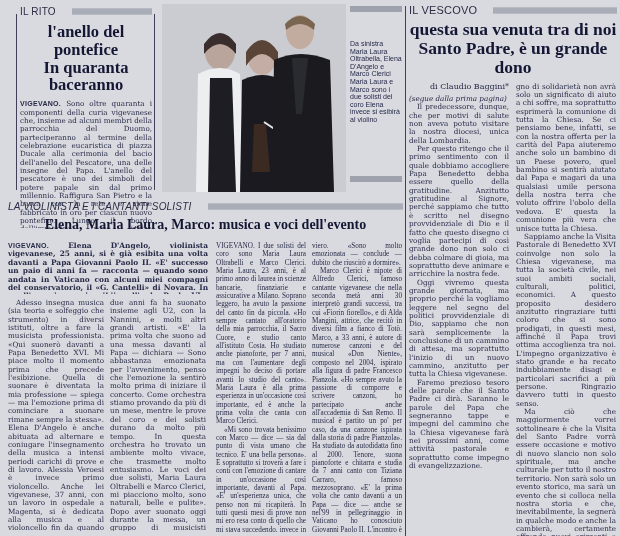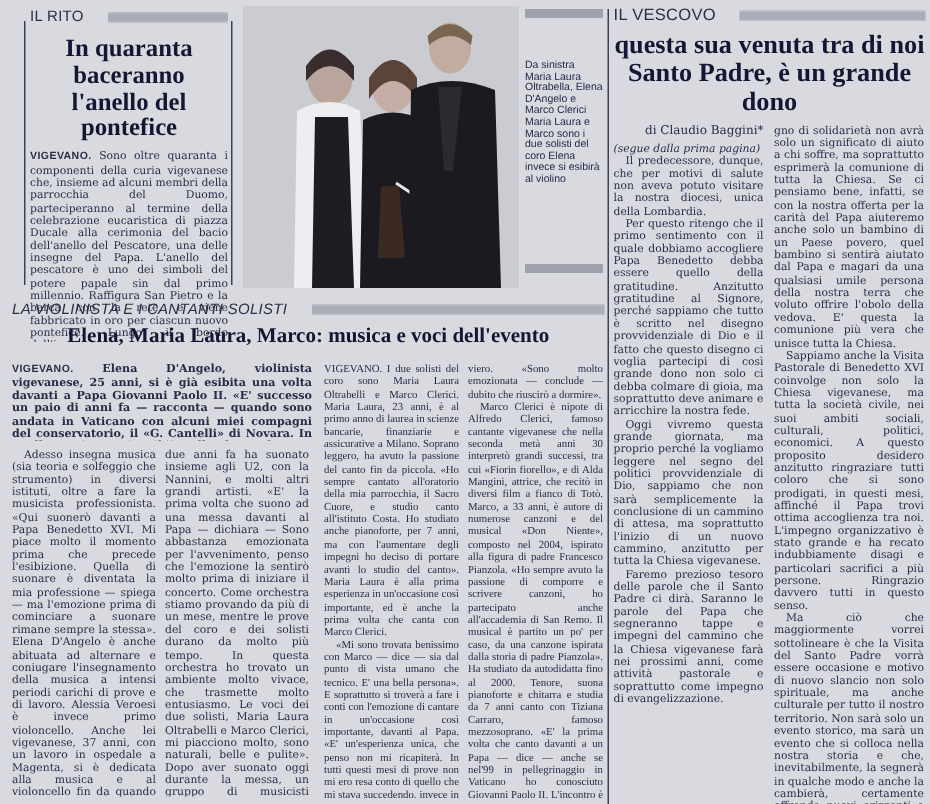--- a/index.html
+++ b/index.html
@@ -24,22 +24,22 @@
 <body>
 
 <div class="vline" style="left:16px;top:14px;height:176px;"></div>
 <div class="vline" style="left:154px;top:14px;height:176px;"></div>
 <div class="abs" style="left:20px;top:6px;width:132px;">
   <div class="kicker">
     <span>IL RITO</span>
       <span class="bar"></span>
   </div>
   <div class="headline" style="font-size:16.5px;margin-top:6px;">
+    <div>l'anello del pontefice</div>
     <div>In quaranta baceranno</div>
-    <div>l'anello del pontefice</div>
   </div>
   <div class="col" style="margin-top:6px;height:128px;">
     <p class="first"><span class="dateline">VIGEVANO.</span> <span>Sono oltre quaranta i componenti della curia vigevanese che, insieme ad alcuni membri della parrocchia del Duomo, parteciperanno al termine della celebrazione eucaristica di piazza Ducale alla cerimonia del bacio dell'anello del Pescatore, una delle insegne del Papa. L'anello del pescatore è uno dei simboli del potere papale sin dal primo millennio. Raffigura San Pietro e la barca con la rete, e viene fabbricato in oro per ciascun nuovo pontefice. Lungo il bordo dell'immagine viene incisa l'iscrizione con il nome del pontefice.</span></p>
 
   </div>
 </div>
 
 <div class="photo" style="left:162px;top:4px;width:184px;height:188px;background:#cfd0d5;">
   <svg width="184" height="188" viewBox="0 0 184 188">
     <rect x="0" y="0" width="184" height="188" fill="#cbccd2"></rect>

